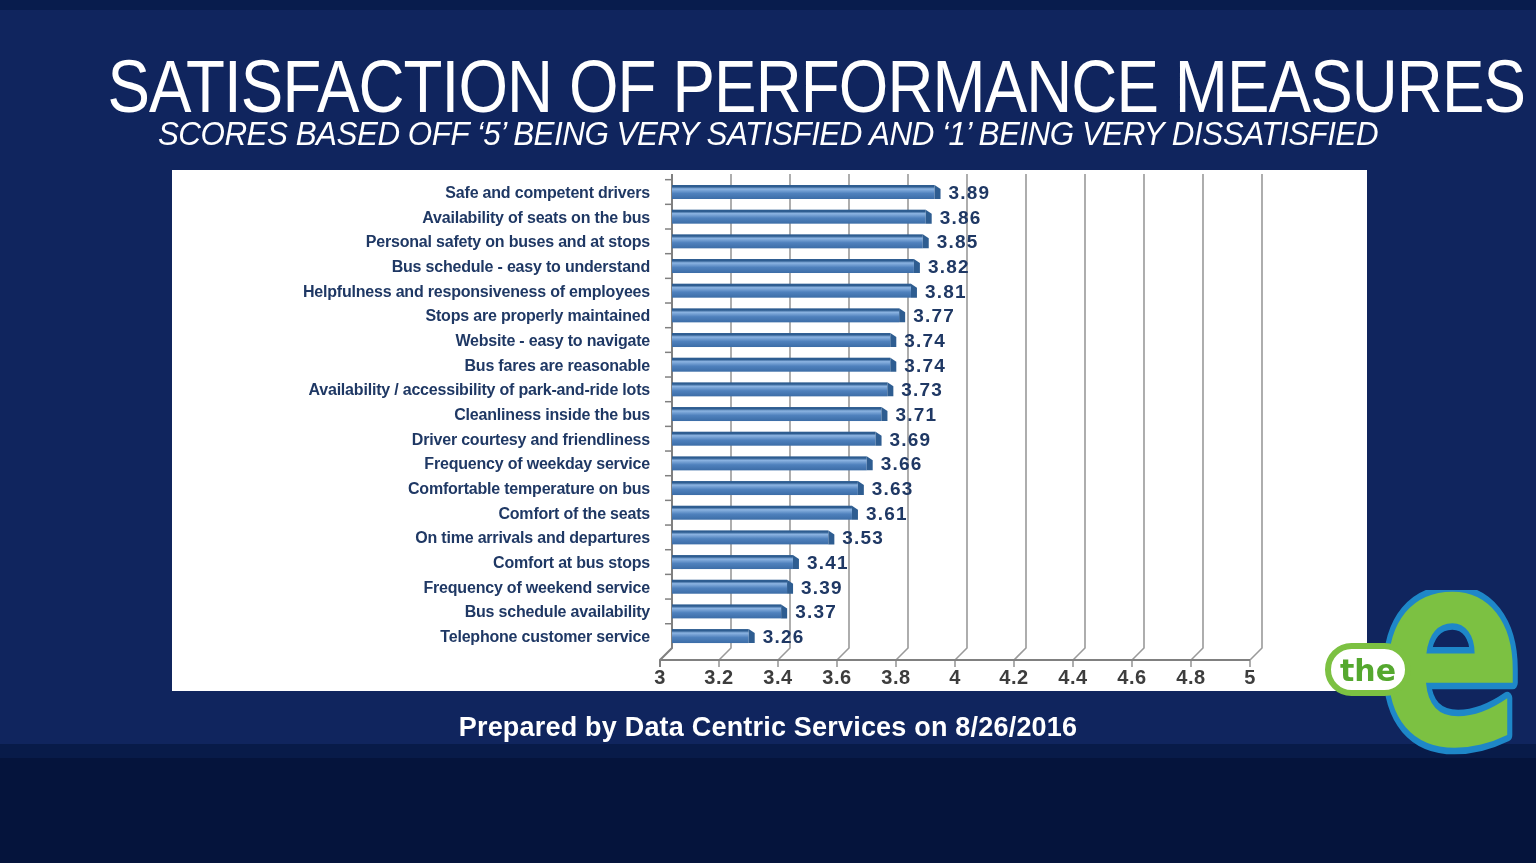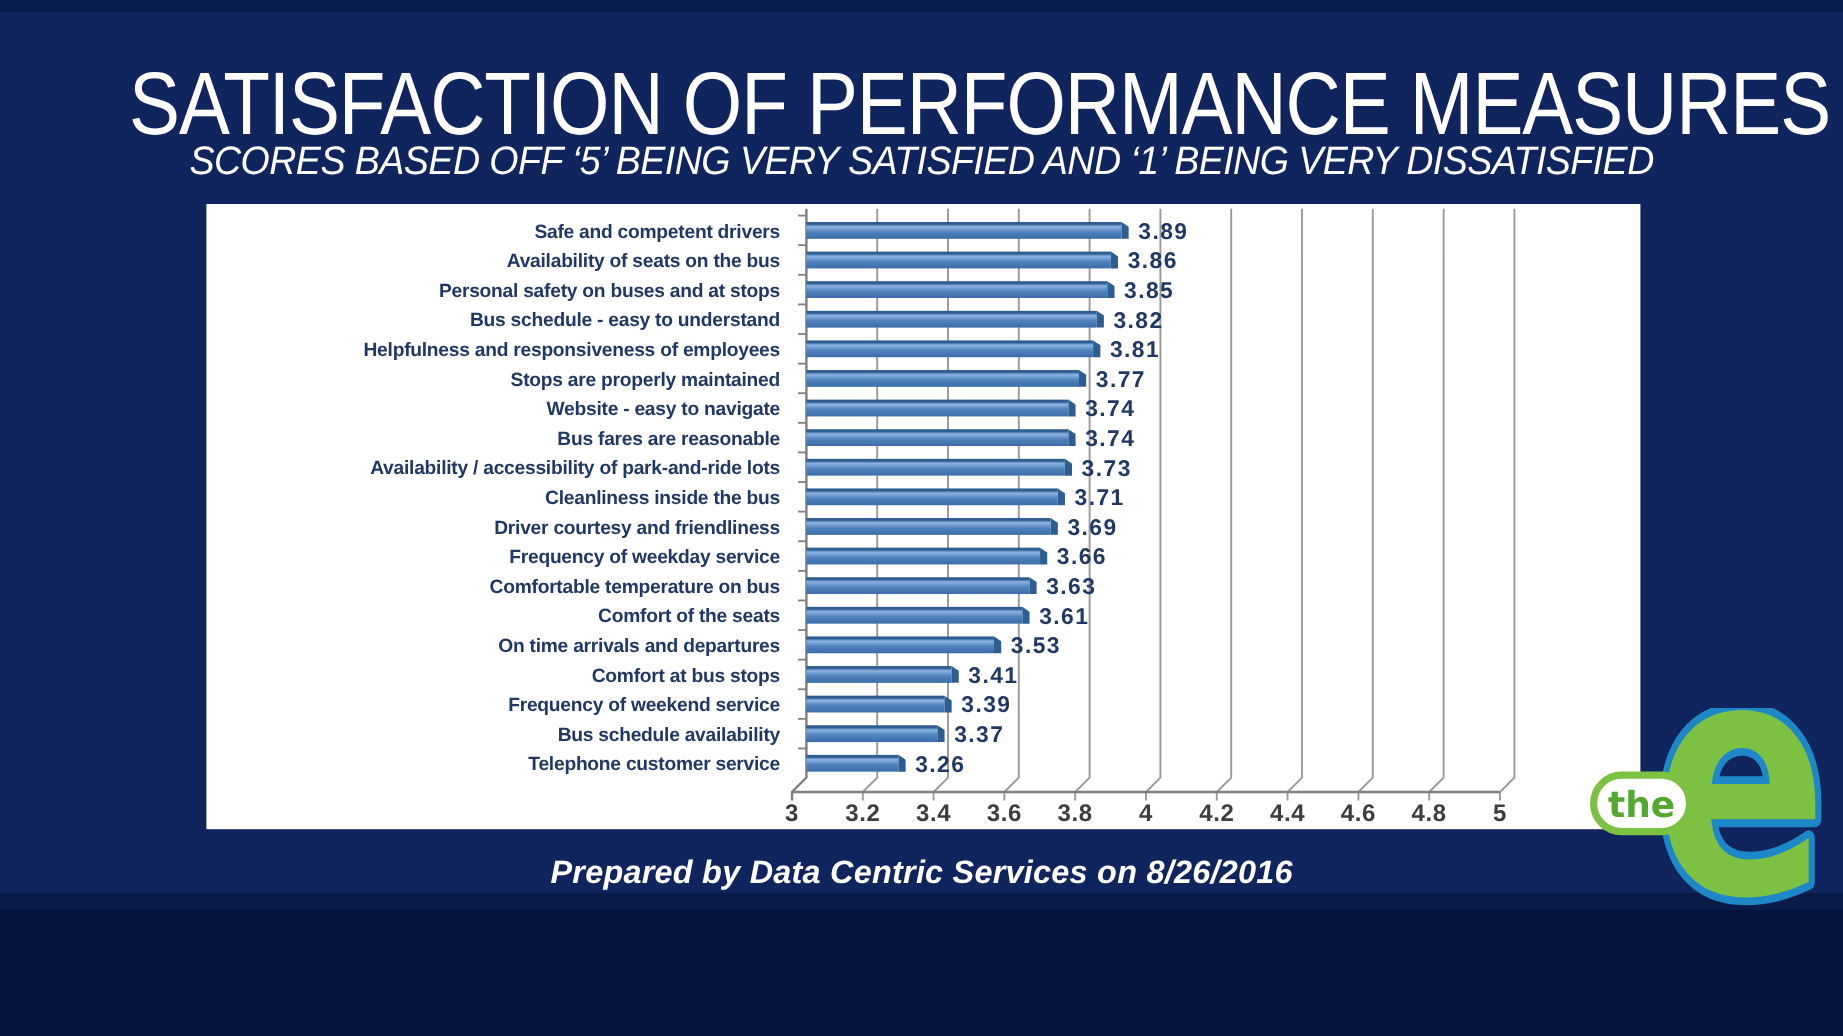--- a/index.html
+++ b/index.html
@@ -44,21 +44,20 @@
   .chart-panel{
     position:absolute;left:172px;top:170px;
     width:1195px;height:521px;
     background:#ffffff;
   }
   .footer{
     position:absolute;bottom:15px;left:0;width:100%;
     text-align:center;
     color:#ffffff;
     font-size:27px;
-    font-style:italic;
     font-weight:700;
     letter-spacing:0.2px;
   }
   .logo{
     position:absolute;right:10px;bottom:2px;
     width:206px;height:166px;
   }
 </style>
 </head>
 <body>

